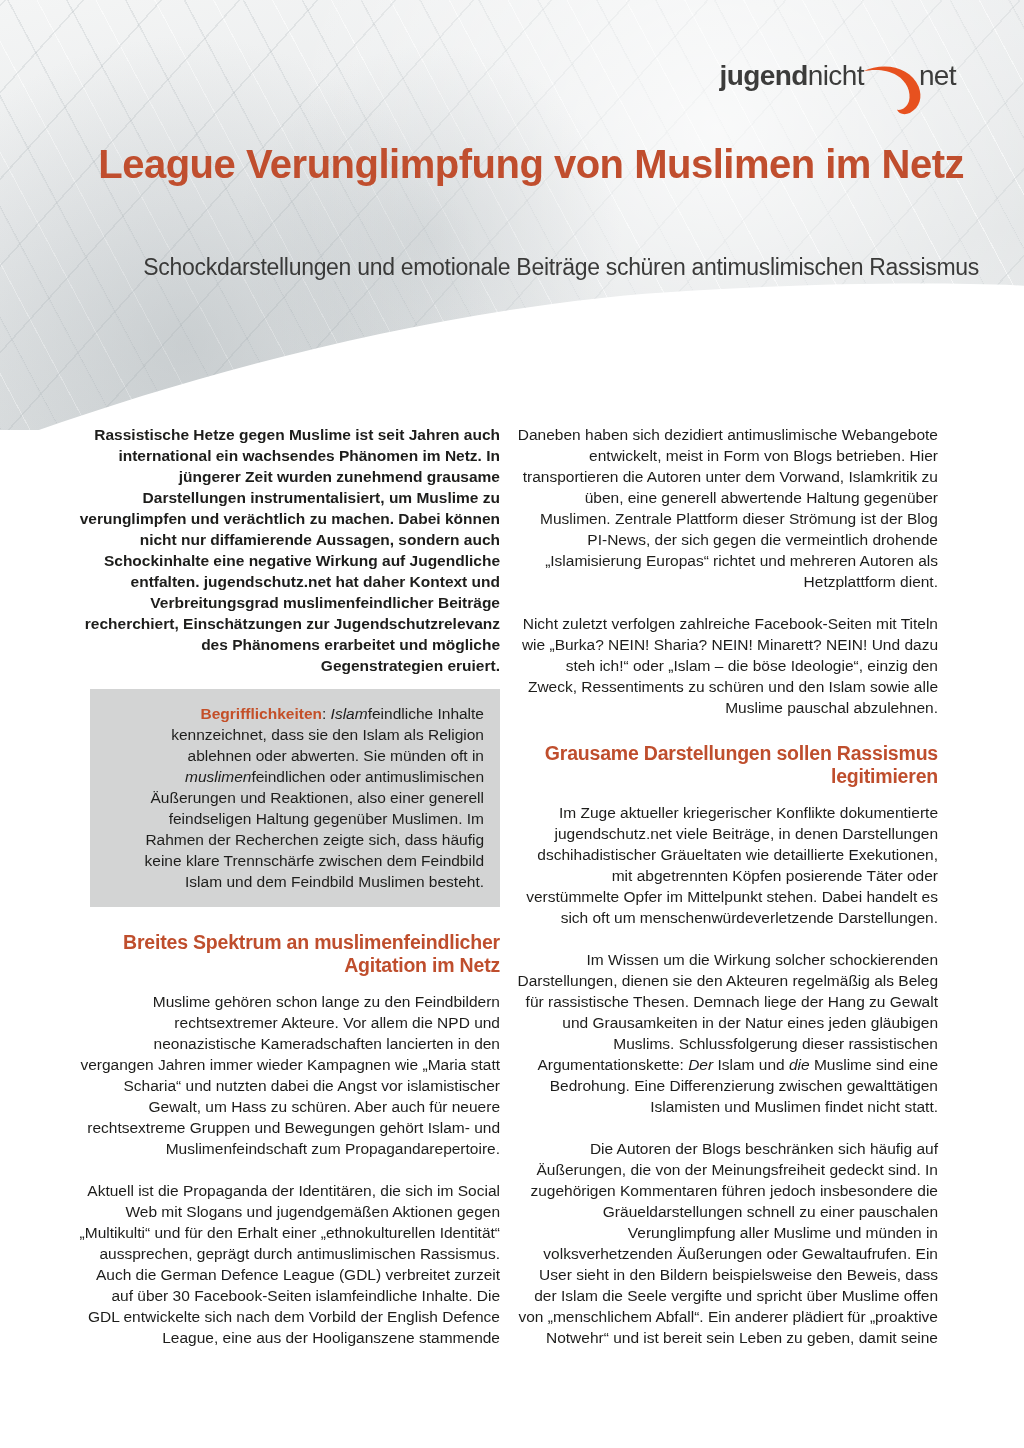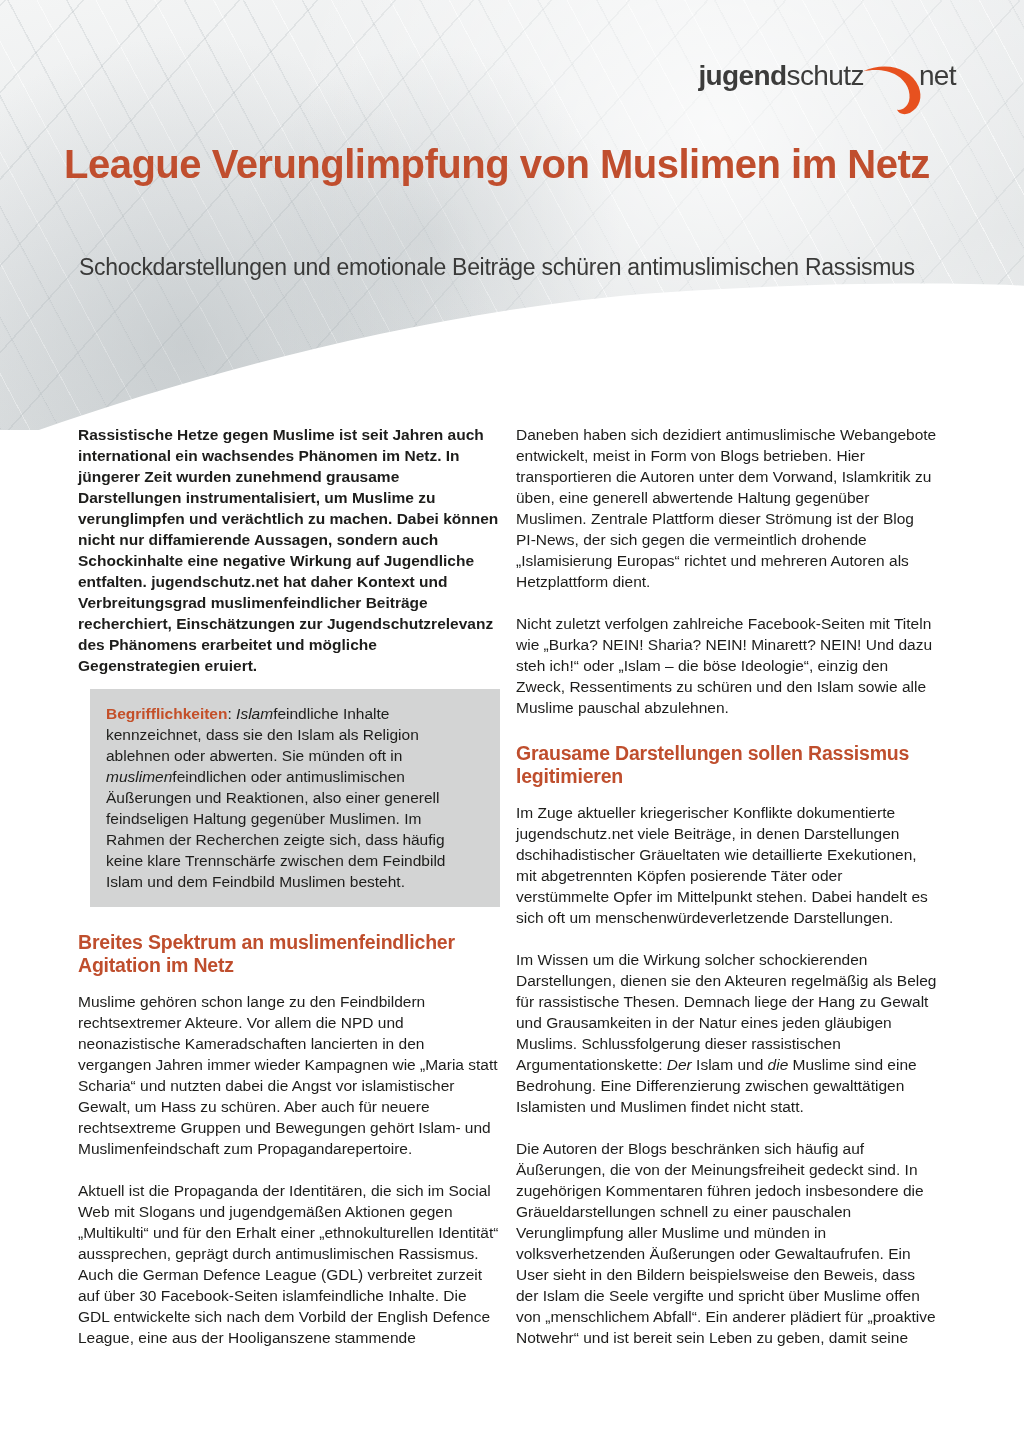--- a/index.html
+++ b/index.html
@@ -2,21 +2,21 @@
 <html lang="de"><head>
 <meta charset="utf-8">
 <style>
   html,body{margin:0;padding:0;}
   body{
     width:1024px;height:1448px;
     background:#ffffff;
     font-family:"Liberation Sans",sans-serif;
     color:#1d1d1b;
   }
-  .page{position:relative;width:1024px;height:1348px;overflow:hidden;background:#fff;}
+  .page{position:relative;width:1024px;height:1348px;overflow:hidden;background:#fff;text-align:right;}
 
   
   .header{
     position:absolute;top:0;left:0;width:1024px;height:430px;
     background:
       radial-gradient(circle at 18% 80%, rgba(165,173,177,0.40), rgba(165,173,177,0) 34%),
       radial-gradient(circle at 42% 55%, rgba(170,178,182,0.30), rgba(170,178,182,0) 30%),
       radial-gradient(circle at 70% 30%, rgba(255,255,255,0.75), rgba(255,255,255,0) 55%),
       repeating-linear-gradient(62deg, rgba(150,160,165,0.22) 0 1.5px, rgba(0,0,0,0) 1.5px 52px),
       repeating-linear-gradient(-48deg, rgba(150,160,165,0.18) 0 1.5px, rgba(0,0,0,0) 1.5px 58px),
@@ -48,42 +48,42 @@
   .columns{
     position:absolute;top:424px;left:78px;width:872px;
     display:flex;gap:16px;
   }
   .col{width:422px;font-size:15.5px;line-height:21px;}
   .col p{margin:0 0 21px 0;}
   .intro{font-weight:bold;}
   .info-box{
     background:#d3d4d4;
     margin:-8px 0 20px 12px;
-    padding:14px 23px 15px 16px;
+    padding:14px 16px 15px 16px;
   }
   .info-box-label{color:#c44f28;font-weight:bold;}
   h2.section{
     color:#bf4e2d;font-size:19.5px;line-height:23px;font-weight:bold;
     margin:24px 0 14px 0;letter-spacing:-0.2px;
   }
   .seg-italic{font-style:italic;}
 </style>
 </head>
 <body>
 
 <div class="page">
 
   <div class="header">
     <svg class="header-curve" viewBox="0 0 1024 430" preserveAspectRatio="none" aria-hidden="true">
       <path d="M0,430 L36,430 C230,362 470,302 690,290 C810,283 930,281 1024,285 L1024,430 Z" fill="#ffffff"></path>
     </svg>
 
     <div class="logo">
       <span class="lg-bold">jugend</span>
-        <span>schutz</span>
+        <span>nicht</span>
       <svg class="swoosh" viewBox="0 0 80 70" aria-hidden="true">
         <path fill="#e7511f" d="M2,13 C30,0 62,8 72,32 C77,45 74,58 61,65 C54,68 47,66 45,61 C52,62 58,57 60,50 C63,39 57,25 45,18 C32,10 15,10 2,13 Z"></path>
       </svg>
       <span>net</span>
     </div>
 
     <div class="title">League Verunglimpfung von Muslimen im Netz</div>
     <div class="subtitle">Schockdarstellungen und emotionale Beiträge schüren antimuslimischen Rassismus</div>
   </div>
 

